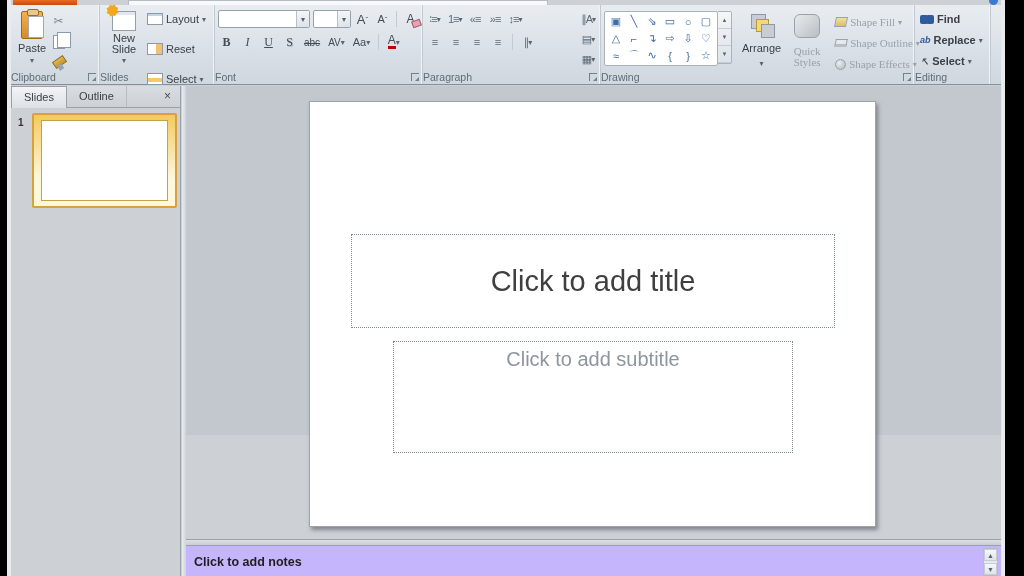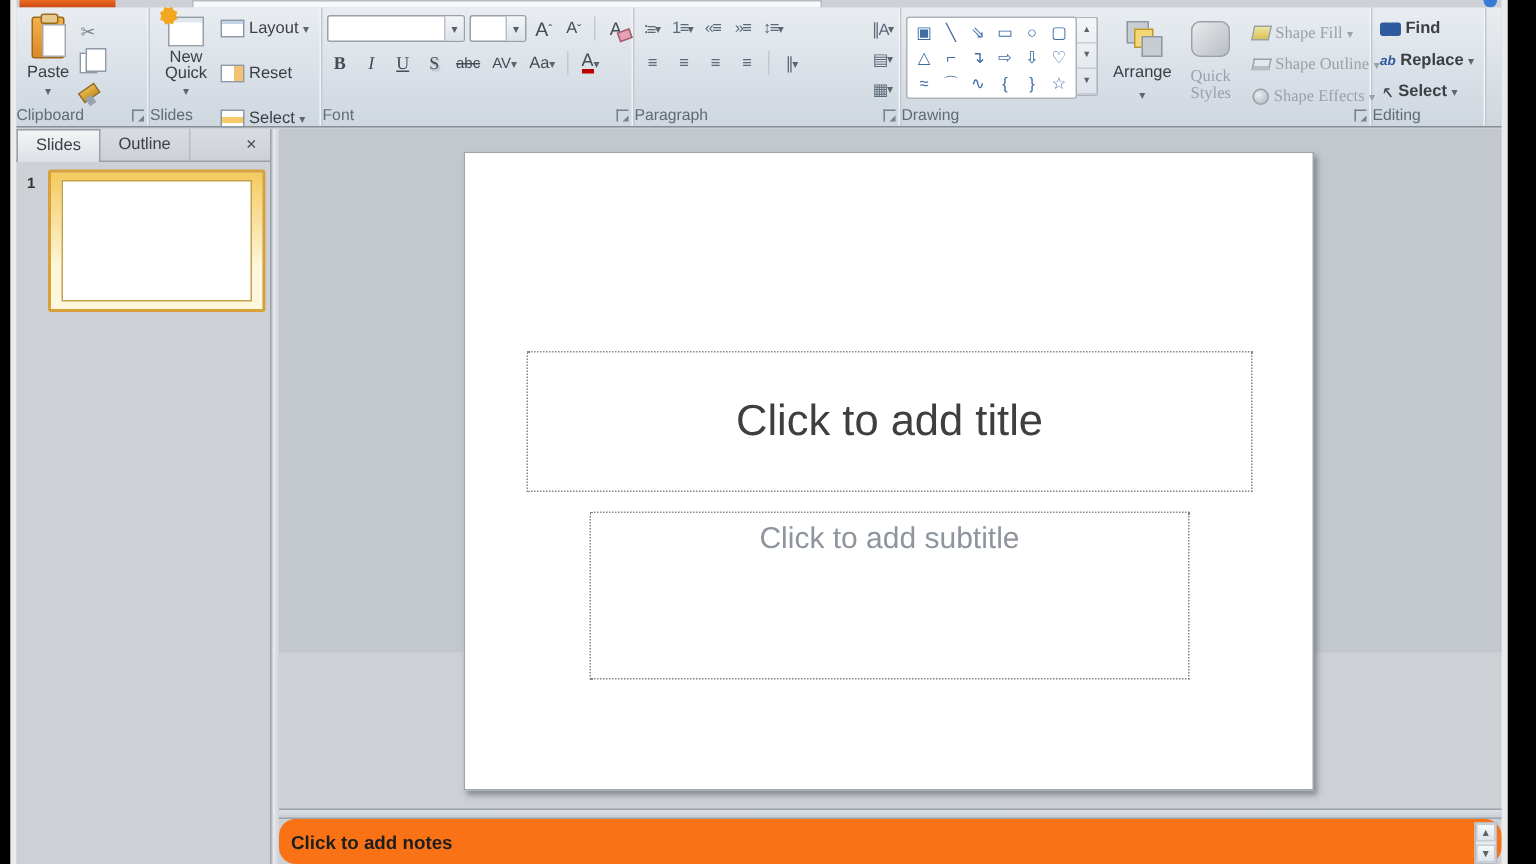--- a/index.html
+++ b/index.html
@@ -133,21 +133,21 @@
   #title-ph { left:41px; top:132px; width:484px; height:94px;
     display:flex; align-items:center; justify-content:center;
     font-size:29px; color:#3f3f3f; }
   #subtitle-ph { left:83px; top:239px; width:400px; height:112px;
     display:flex; align-items:flex-start; justify-content:center;
     font-size:20px; color:#8e959d; padding-top:6px; }
 
   
   #h-splitter { position:absolute; left:175px; right:0; top:539px; height:7px;
     background:linear-gradient(#dde1e5,#c8cdd3); border-top:1px solid #9aa1a9; border-bottom:1px solid #9aa1a9; }
-  #notes { position:absolute; left:175px; right:0; top:546px; bottom:0; background:#f97316;border-radius:11px; }
+  #notes { position:absolute; left:175px; right:0; top:546px; bottom:0; background:#c4b5fd; }
   #notes-text { position:absolute; left:8px; top:9px; font-size:12.5px; font-weight:600; color:#1e1e1e; }
   #notes-scroll { position:absolute; right:3px; top:2px; width:15px; bottom:0;
     background:#e8ebee; border:1px solid #b6bcc3; display:flex; flex-direction:column;
     justify-content:space-between; }
   #notes-scroll span { height:12px; display:flex; align-items:center; justify-content:center;
     font-size:7px; color:#5c646d; background:linear-gradient(#f6f8fa,#dfe4e9);
     border:1px solid #c6ccd3; }
 </style>
 </head>
 <body>
@@ -177,21 +177,21 @@
       </div>
       <div class="rgroup-label">Clipboard</div>
       <div class="launcher"></div>
     </div>
 
     <div class="rgroup" style="width:115px">
       <div class="bigbtn" style="width:42px">
         <span class="icon-newslide">
             <i class="star8"></i>
           </span>
-        <span style="text-align:center; line-height:11px">New Quick</span>
+        <span style="text-align:center; line-height:11px">New Slide</span>
         <span class="arrow">▾</span>
       </div>
       <div class="col" style="margin-top:2px; gap:12px">
         <div class="smbtn">
           <i class="icon-mini-slide"></i>
           <span>Layout</span>
           <span class="arrow">▾</span>
         </div>
         <div class="smbtn">
           <i class="icon-reset"></i>

